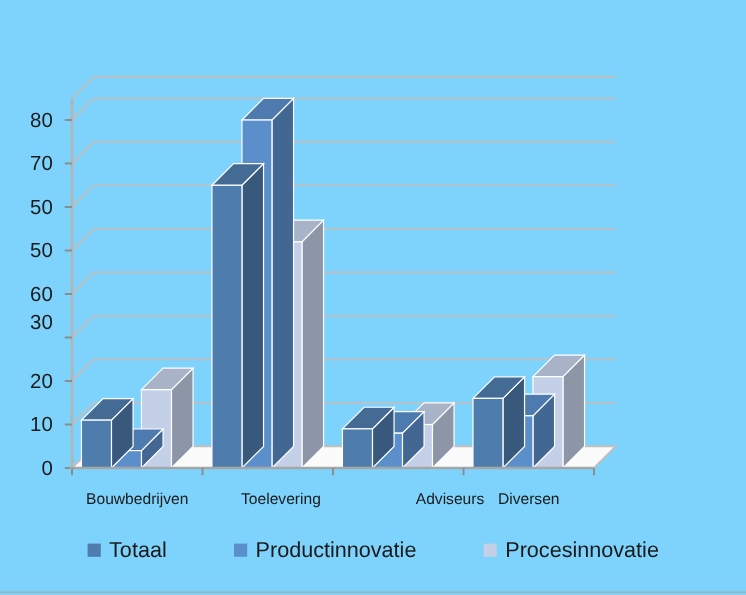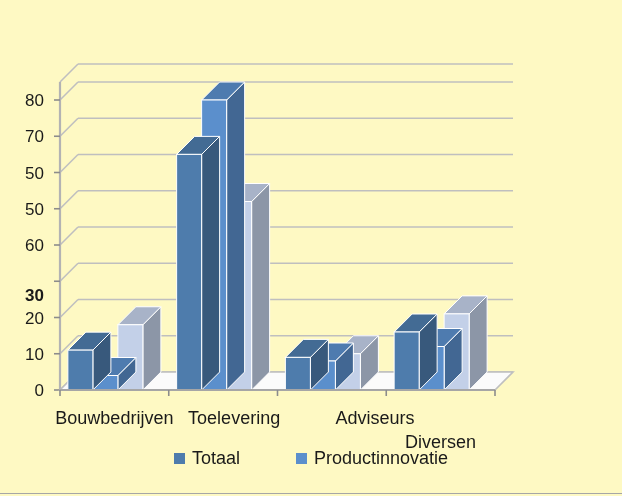--- a/index.html
+++ b/index.html
@@ -13,21 +13,21 @@
     font-family: "Liberation Sans", sans-serif;
     position: relative;
     overflow: hidden;
   }
 
   #chart-root {
     position: absolute;
     left: 0; top: 0;
     width: 622px;
     height: 496px;
-    background: #fef9c3;
+    background: #7dd3fc;
     box-sizing: border-box;
   }
 
   
   .bottom-rule {
     position: absolute;
     left: 0;
     bottom: 2px;
     width: 622px;
     height: 1px;
@@ -71,21 +71,21 @@
   
   .xlabels {
     position: absolute;
     left: 0;
     top: 404px;
     width: 622px;
     height: 30px;
   }
   .xtick-label {
     position: absolute;
-    font-size: 18px;
+    font-size: 13px;
     color: #1a1a1a;
     text-align: center;
     white-space: nowrap;
     transform: translateX(-50%);
   }
 
   
   .legend {
     position: absolute;
     left: 0;
@@ -232,38 +232,42 @@
         </g>
       </svg>
   </div>
 
   <div class="ytick-wrap" id="ytick-wrap">
       <div class="ytick-label" style="top: 100px;">80</div>
       <div class="ytick-label" style="top: 136.25px;">70</div>
       <div class="ytick-label" style="top: 172.5px;">50</div>
       <div class="ytick-label" style="top: 208.75px;">50</div>
       <div class="ytick-label" style="top: 245px;">60</div>
-      <div class="ytick-label" style="top: 295px; font-weight: bold;">30</div>
+      <div class="ytick-label" style="top: 269px;">30</div>
       <div class="ytick-label" style="top: 317.5px;">20</div>
       <div class="ytick-label" style="top: 353.75px;">10</div>
       <div class="ytick-label" style="top: 390px;">0</div>
     </div>
 
   <div class="xlabels" id="xlabels">
       <div class="xtick-label" style="left: 114.375px; top: 4px;">Bouwbedrijven</div>
       <div class="xtick-label" style="left: 223.125px; top: 4px; margin-left: 11px;">Toelevering</div>
       <div class="xtick-label" style="left: 343px; top: 4px; margin-left: 32px;">Adviseurs</div>
-      <div class="xtick-label" style="left: 440.625px; top: 4px; margin-top: 24px;">Diversen</div>
+      <div class="xtick-label" style="left: 440.625px; top: 4px;">Diversen</div>
     </div>
 
   <div class="legend" id="legend">
       <div class="legend-item">
         <span class="legend-swatch" style="background: rgb(78, 124, 172);"></span>
         <span class="legend-label">Totaal</span>
       </div>
       <div class="legend-item">
         <span class="legend-swatch" style="background: rgb(91, 143, 204);"></span>
         <span class="legend-label">Productinnovatie</span>
       </div>
+      <div class="legend-item">
+        <span class="legend-swatch" style="background: rgb(195, 208, 232);"></span>
+        <span class="legend-label">Procesinnovatie</span>
+      </div>
     </div>
 
   <div class="bottom-rule"></div>
 </div>
 
 </body></html>

